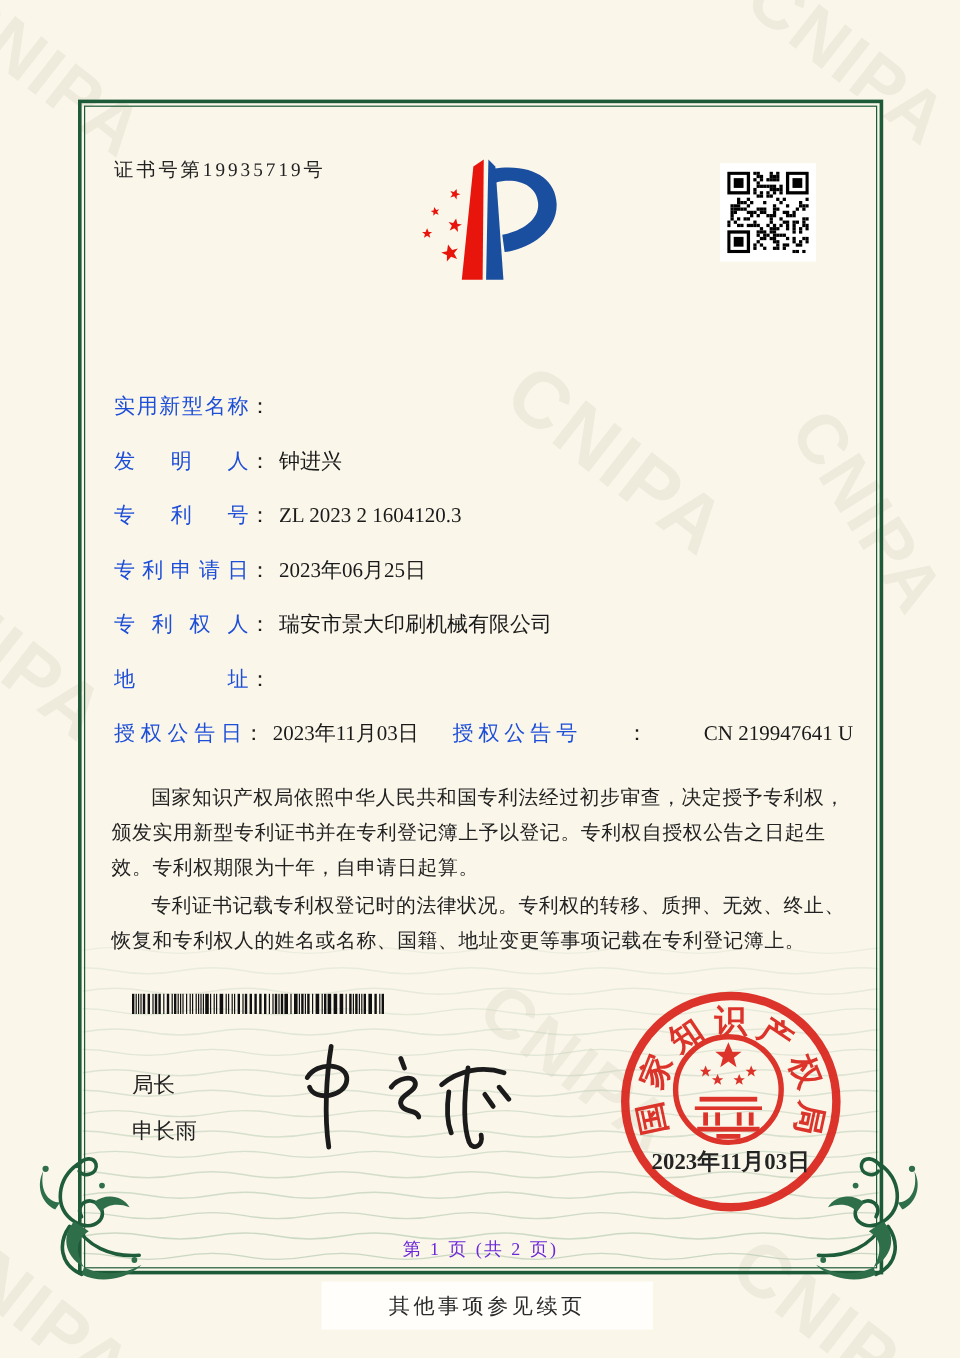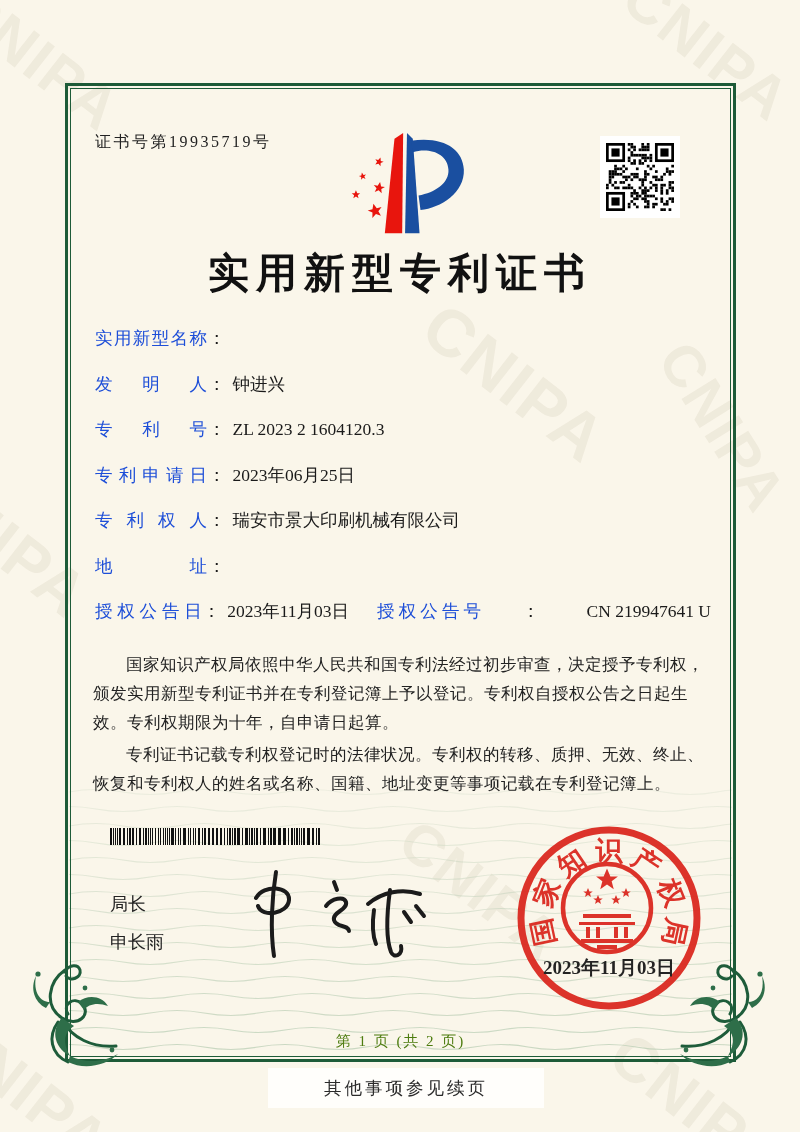--- a/index.html
+++ b/index.html
@@ -47,21 +47,21 @@
   .barcode{position:absolute;left:110px;top:828px;width:212px;height:17px;}
 
   .signer{position:absolute;left:110px;top:892px;font-family:"Liberation Sans","DejaVu Sans",sans-serif;
           font-size:18px;color:#222;}
   .signer div{margin-bottom:14px;}
   .signature{position:absolute;left:238px;top:868px;width:196px;height:92px;}
 
   .seal{position:absolute;left:513px;top:822px;width:192px;height:192px;}
 
   .page-num{position:absolute;left:65px;top:1032px;width:671px;text-align:center;
-            font-size:15px;letter-spacing:2px;color:#4d7c0f;}
+            font-size:15px;letter-spacing:2px;color:#6d28d9;}
 
   .cont-box{position:absolute;left:268px;top:1068px;width:276px;height:40px;background:#fffefb;
             display:flex;align-items:center;justify-content:center;}
   .cont-box span{font-size:17.5px;letter-spacing:3px;color:#2b2b2b;}
 </style>
 </head>
 <body>
 
 <div class="page">
 
@@ -329,21 +329,20 @@
         <rect x="2" y="2" width="3" height="3" fill="#000"></rect>
         <rect x="18" y="0" width="7" height="7" fill="#000"></rect>
         <rect x="19" y="1" width="5" height="5" fill="#fff"></rect>
         <rect x="20" y="2" width="3" height="3" fill="#000"></rect>
         <rect x="0" y="18" width="7" height="7" fill="#000"></rect>
         <rect x="1" y="19" width="5" height="5" fill="#fff"></rect>
         <rect x="2" y="20" width="3" height="3" fill="#000"></rect>
       </svg>
   </div>
 
-  <div class="title">实用新型专利证书</div>
 
   <div class="fields">
     <div class="frow">
       <span class="flabel">实用新型名称</span>
         <span class="fcolon">：</span>
     </div>
     <div class="frow">
       <span class="flabel">发明人</span>
         <span class="fcolon">：</span>
       <span class="fvalue">钟进兴</span>

